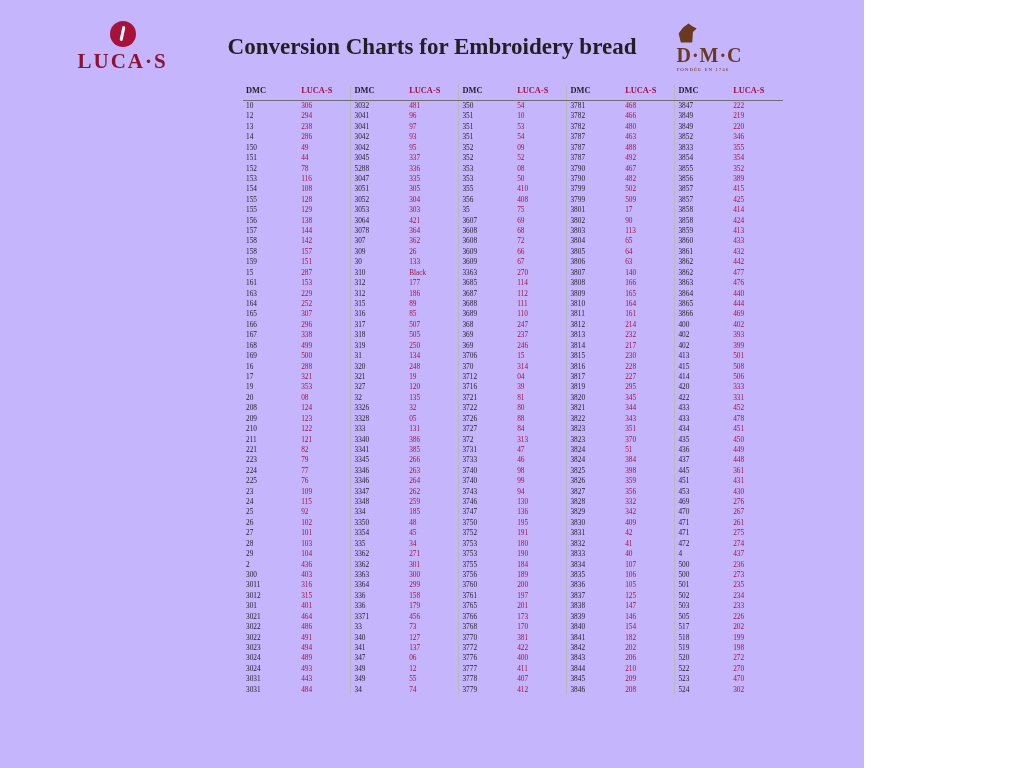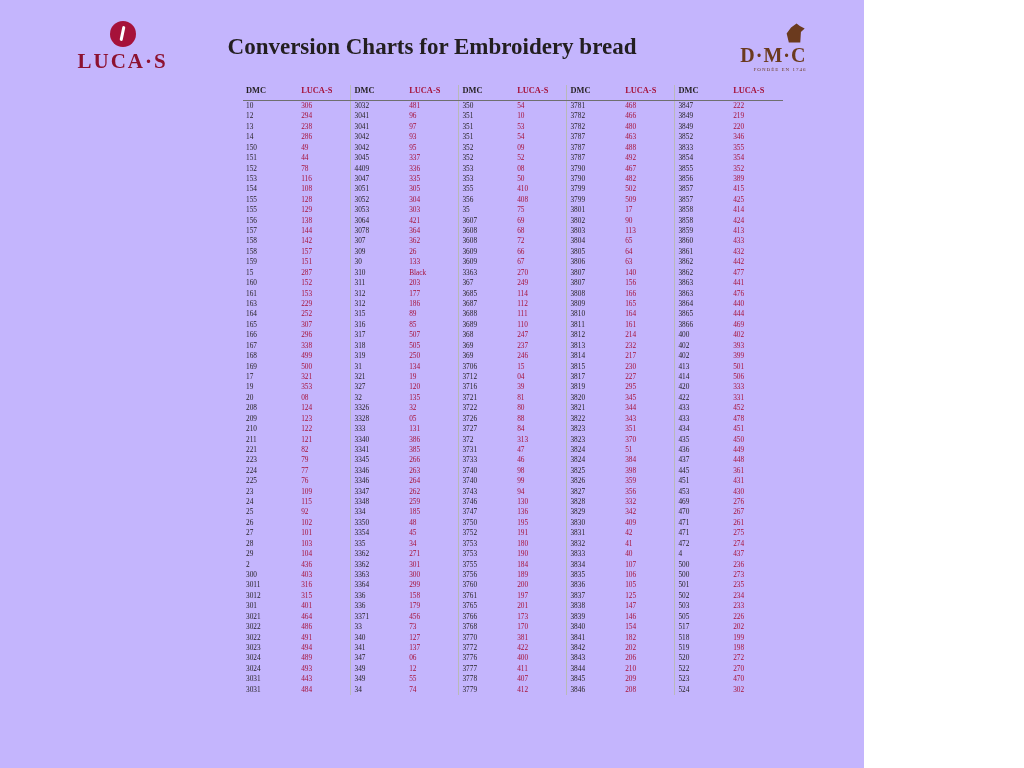--- a/index.html
+++ b/index.html
@@ -65,21 +65,21 @@
   .chart-title {
     font-family: "Liberation Serif", serif;
     font-size: 23px;
     font-weight: bold;
     color: #231f20;
     white-space: nowrap;
   }
   .logo-dmc {
     display: flex;
     flex-direction: column;
-    align-items: flex-end;
+    align-items: flex-start;
     width: 130px;
     color: #6b3a1e;
   }
   .dmc-horse {
     width: 22px;
     height: 20px;
     background: #6b3a1e;
     clip-path: polygon(20% 100%, 10% 55%, 30% 25%, 55% 5%, 70% 18%, 92% 30%, 75% 48%, 72% 100%);
     margin-bottom: 1px;
   }
@@ -253,21 +253,21 @@
             <td class="dmc sep">352</td>
             <td class="lucas">52</td>
             <td class="dmc sep">3787</td>
             <td class="lucas">492</td>
             <td class="dmc sep">3854</td>
             <td class="lucas">354</td>
           </tr>
           <tr>
             <td class="dmc">152</td>
             <td class="lucas">78</td>
-            <td class="dmc sep">4409</td>
+            <td class="dmc sep">5288</td>
             <td class="lucas">336</td>
             <td class="dmc sep">353</td>
             <td class="lucas">08</td>
             <td class="dmc sep">3790</td>
             <td class="lucas">467</td>
             <td class="dmc sep">3855</td>
             <td class="lucas">352</td>
           </tr>
           <tr>
             <td class="dmc">153</td>
@@ -383,32 +383,20 @@
             <td class="dmc sep">310</td>
             <td class="lucas">Black</td>
             <td class="dmc sep">3363</td>
             <td class="lucas">270</td>
             <td class="dmc sep">3807</td>
             <td class="lucas">140</td>
             <td class="dmc sep">3862</td>
             <td class="lucas">477</td>
           </tr>
           <tr>
-            <td class="dmc">160</td>
-            <td class="lucas">152</td>
-            <td class="dmc sep">311</td>
-            <td class="lucas">203</td>
-            <td class="dmc sep">367</td>
-            <td class="lucas">249</td>
-            <td class="dmc sep">3807</td>
-            <td class="lucas">156</td>
-            <td class="dmc sep">3863</td>
-            <td class="lucas">441</td>
-          </tr>
-          <tr>
             <td class="dmc">161</td>
             <td class="lucas">153</td>
             <td class="dmc sep">312</td>
             <td class="lucas">177</td>
             <td class="dmc sep">3685</td>
             <td class="lucas">114</td>
             <td class="dmc sep">3808</td>
             <td class="lucas">166</td>
             <td class="dmc sep">3863</td>
             <td class="lucas">476</td>
@@ -491,20 +479,32 @@
             <td class="dmc sep">31</td>
             <td class="lucas">134</td>
             <td class="dmc sep">3706</td>
             <td class="lucas">15</td>
             <td class="dmc sep">3815</td>
             <td class="lucas">230</td>
             <td class="dmc sep">413</td>
             <td class="lucas">501</td>
           </tr>
           <tr>
+            <td class="dmc">16</td>
+            <td class="lucas">288</td>
+            <td class="dmc sep">320</td>
+            <td class="lucas">248</td>
+            <td class="dmc sep">370</td>
+            <td class="lucas">314</td>
+            <td class="dmc sep">3816</td>
+            <td class="lucas">228</td>
+            <td class="dmc sep">415</td>
+            <td class="lucas">508</td>
+          </tr>
+          <tr>
             <td class="dmc">17</td>
             <td class="lucas">321</td>
             <td class="dmc sep">321</td>
             <td class="lucas">19</td>
             <td class="dmc sep">3712</td>
             <td class="lucas">04</td>
             <td class="dmc sep">3817</td>
             <td class="lucas">227</td>
             <td class="dmc sep">414</td>
             <td class="lucas">506</td>

